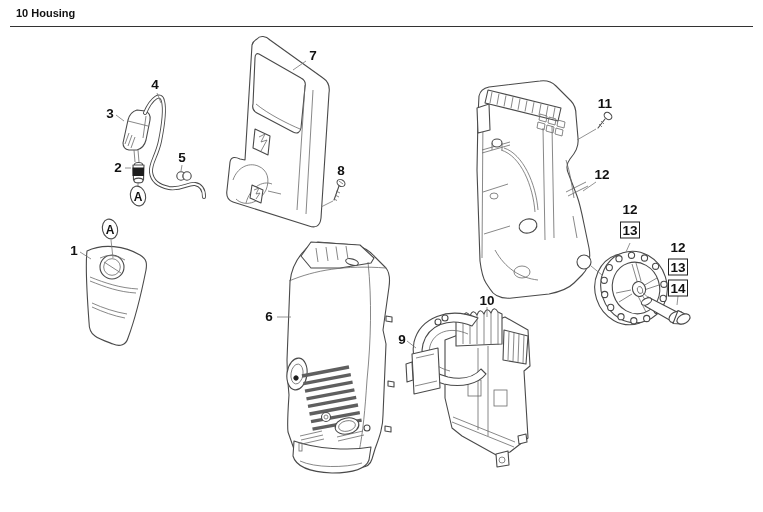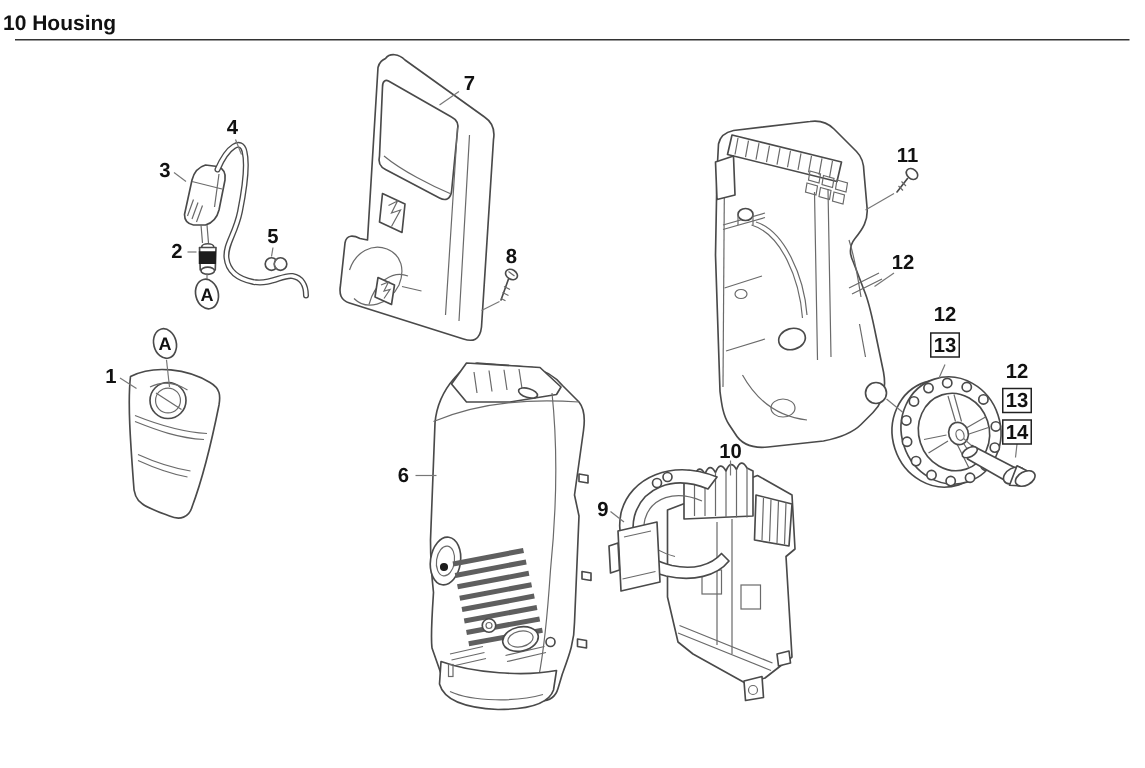--- a/index.html
+++ b/index.html
@@ -1,18 +1,18 @@
 <!DOCTYPE html>
 <html><head>
 <meta charset="utf-8">
 <style>
   html,body{margin:0;padding:0;background:#fff;}
   .page{position:relative;width:763px;height:512px;background:#fff;overflow:hidden;
         font-family:"Liberation Sans",sans-serif;}
-  .hdr{position:absolute;left:2px;top:7px;font-size:14px;font-weight:bold;color:#111;}
+  .hdr{position:absolute;left:16px;top:7px;font-size:11px;font-weight:bold;color:#111;}
   .rule{position:absolute;left:10px;top:26px;width:743px;border-top:1px solid #333;}
   svg{position:absolute;left:0;top:0;}
   .ln{fill:none;stroke:#4a4a4a;stroke-width:1.1;stroke-linecap:round;stroke-linejoin:round;}
   .fw{fill:#ffffff;stroke:#4a4a4a;stroke-width:1.1;stroke-linejoin:round;}
   .thin{fill:none;stroke:#777;stroke-width:0.8;}
   .det{fill:none;stroke:#6a6a6a;stroke-width:0.8;}
   .slat{stroke:#5f5f5f;stroke-width:3.4;}
   .dk{fill:#1d1d1d;stroke:#1d1d1d;}
   .lbl{font-family:"Liberation Sans",sans-serif;font-size:13.5px;font-weight:bold;fill:#111;text-anchor:middle;}
   .mk{font-family:"Liberation Sans",sans-serif;font-size:12px;font-weight:bold;fill:#111;text-anchor:middle;}

